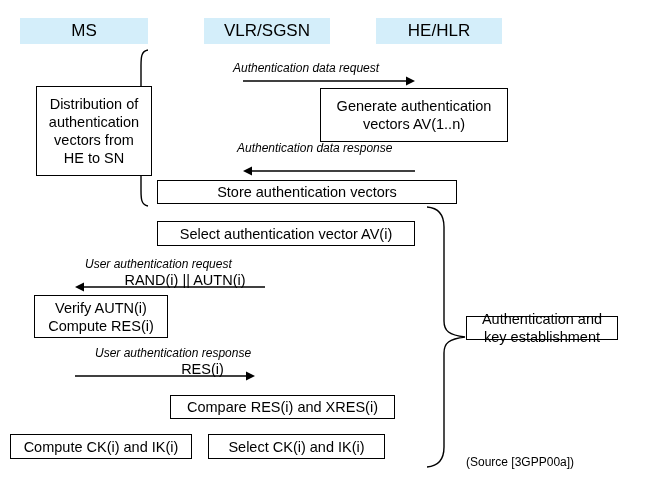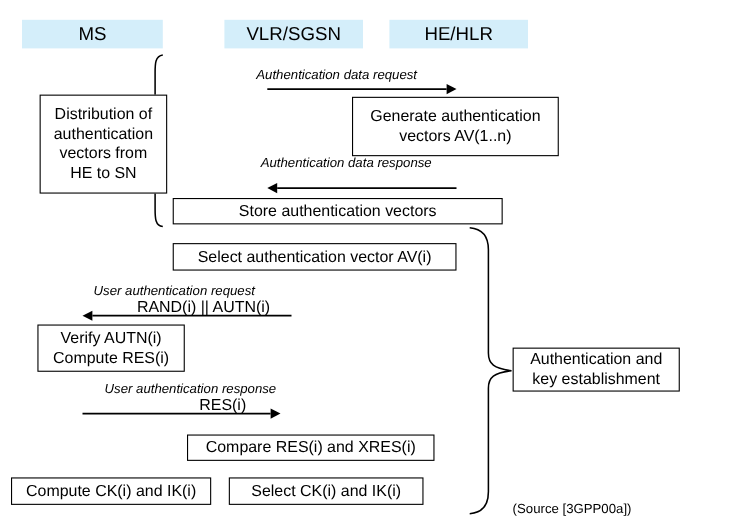--- a/index.html
+++ b/index.html
@@ -85,21 +85,21 @@
 </style>
 </head>
 <body>
 
 <div id="canvas">
 
   <div class="col-header" style="left:20px; top:8px; width:128px; height:26px;">MS</div>
 
   <div class="col-header" style="left:204px; top:8px; width:126px; height:26px;">VLR/SGSN</div>
 
-  <div class="col-header" style="left:354px; top:8px; width:126px; height:26px;">HE/HLR</div>
+  <div class="col-header" style="left:376px; top:8px; width:126px; height:26px;">HE/HLR</div>
 
   <svg class="brace-svg" style="left:130px; top:48px;" width="22" height="160" viewBox="0 0 22 160">
     <path d="M18 2 C 11 3, 11 10, 11 18 L 11 68 C 11 76, 8 79, 2 80 C 8 81, 11 84, 11 92 L 11 142 C 11 150, 11 157, 18 158" fill="none" stroke="#000" stroke-width="1.4"></path>
   </svg>
 
   <div class="pbox" style="left:12px; top:86px; width:116px; height:90px;margin-left:24px;">Distribution of
 authentication
 vectors from
 HE to SN</div>
 
@@ -122,21 +122,21 @@
   </svg>
 
   <div class="pbox" style="left:157px; top:180px; width:300px; height:24px;">Store authentication vectors</div>
 
   <div class="pbox" style="left:157px; top:221px; width:258px; height:25px;">Select authentication vector AV(i)</div>
 
   <svg class="brace-svg" style="left:425px; top:205px;" width="42" height="264" viewBox="0 0 42 264">
     <path d="M2 2 C 14 3, 19 11, 19 22 L 19 116 C 19 126, 24 130, 40 132 C 24 134, 19 138, 19 148 L 19 242 C 19 253, 14 261, 2 262" fill="none" stroke="#000" stroke-width="1.4"></path>
   </svg>
 
-  <div class="pbox" style="left:466px; top:316px; width:152px; height:40px;">Authentication and
+  <div class="pbox" style="left:466px; top:316px; width:152px; height:24px;">Authentication and
 key establishment</div>
 
   <div class="msg-label" style="left:85px; top:256px; width:200px;">User authentication request</div>
 
   <div class="msg-sub" style="left:85px; top:272px; width:200px;">RAND(i) || AUTN(i)</div>
 
   <svg class="arrow-svg" style="left:75px; top:282px;" width="190" height="12" viewBox="0 0 190 12">
     <line x1="9" y1="5" x2="190" y2="5" stroke="#000" stroke-width="1.6"></line>
     <polygon points="9,0.4 0,5 9,9.6" fill="#000"></polygon>
   </svg>

